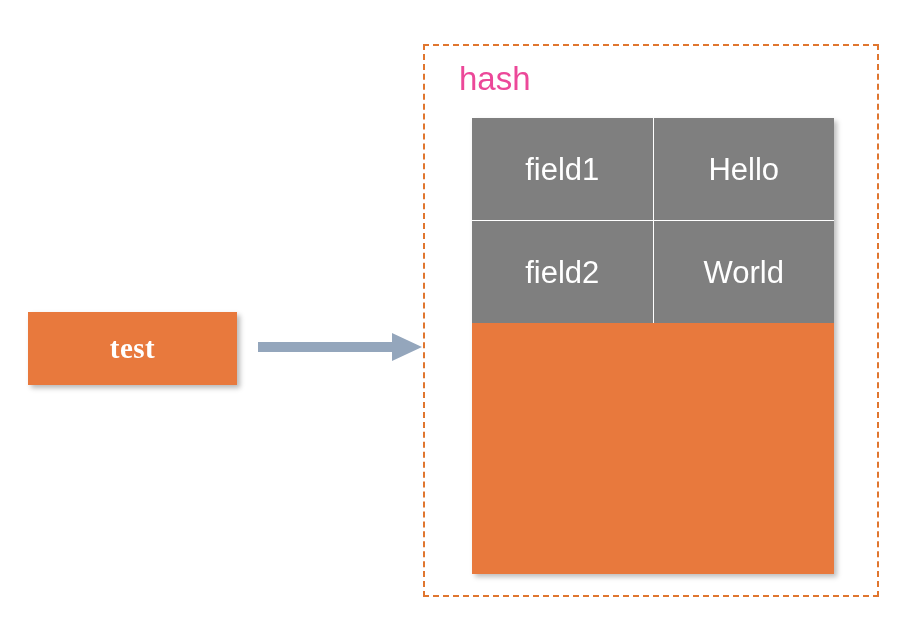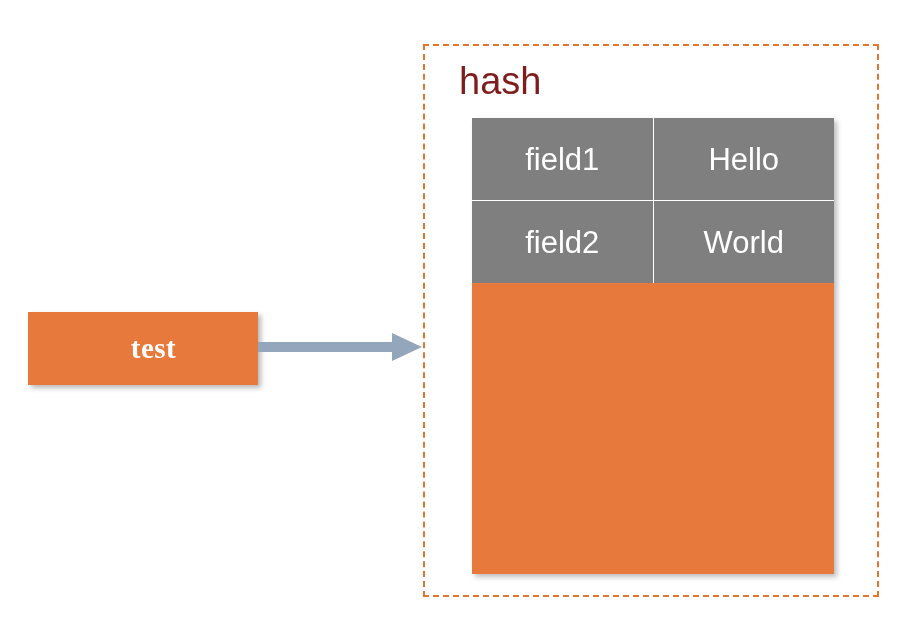--- a/index.html
+++ b/index.html
@@ -21,21 +21,20 @@
     position: absolute;
     left: 28px;
     top: 312px;
     width: 209px;
     height: 73px;
     background: #E8793D;
     box-shadow: 3px 3px 5px rgba(0,0,0,0.28);
     display: flex;
     align-items: center;
     justify-content: center;
-    padding-left: 21px;
   }
   .key-box-label {
     font-family: "Liberation Serif", serif;
     font-weight: bold;
     font-size: 29px;
     color: #ffffff;
     letter-spacing: 0.5px;
     line-height: 1;
   }
 
@@ -55,22 +54,22 @@
     top: 44px;
     width: 456px;
     height: 553px;
     border: 2px dashed #E0762F;
     box-sizing: border-box;
   }
   .hash-title {
     position: absolute;
     left: 34px;
     top: 16px;
-    font-size: 38px;
-    color: #7f1d1d;
+    font-size: 33px;
+    color: #ec4899;
     line-height: 1;
     white-space: nowrap;
   }
 
   
   .hash-block {
     position: absolute;
     left: 47px;
     top: 72px;
     width: 362px;
@@ -84,21 +83,21 @@
     table-layout: fixed;
   }
   .hash-table td {
     background: #7F7F7F;
     color: #ffffff;
     font-size: 31px;
     height: 70px;
     text-align: center;
     vertical-align: middle;
     border: 1px solid #ffffff;
-    padding: 6px;
+    padding: 16px;
     line-height: 1;
     overflow: hidden;
     white-space: nowrap;
   }
   .hash-table tr td:first-child { border-left: none; }
   .hash-table tr td:last-child  { border-right: none; margin-top: 24px; }
   .hash-table tr:first-child td { border-top: none; }
   .hash-table tr:last-child td  { border-bottom: none; }
 </style>
 </head>

